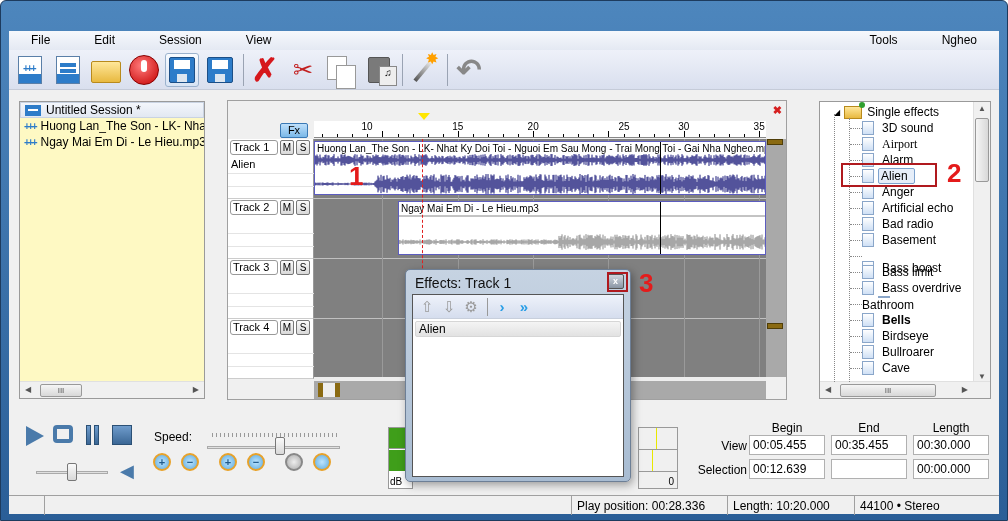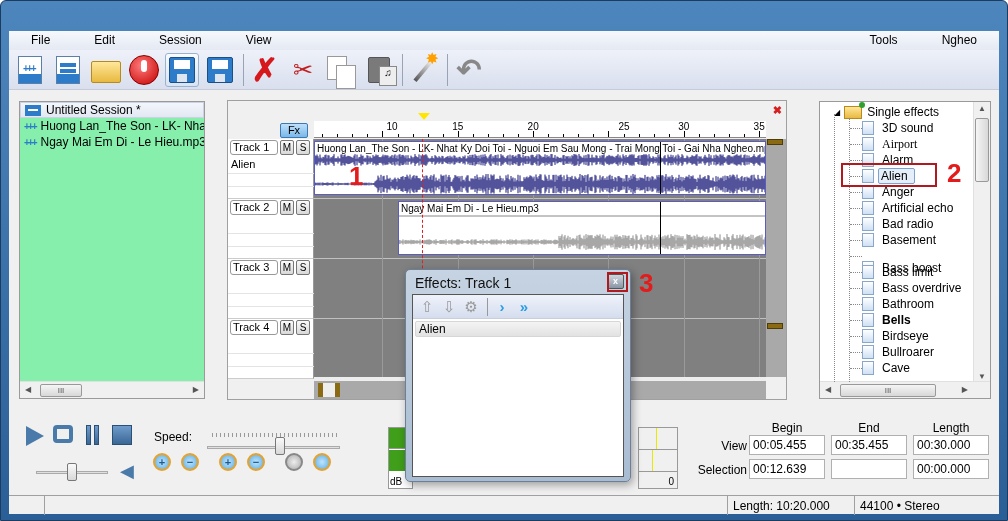--- a/index.html
+++ b/index.html
@@ -34,21 +34,21 @@
 .redx{color:#d6171c;font-size:32px;font-weight:bold;line-height:1}
 .scissor{color:#c21f1f;font-size:24px}
 .copy{width:20px;height:24px;background:#fff;border:1px solid #999;position:relative;left:-4px;top:-2px}
 .copy:after{content:"";position:absolute;left:8px;top:8px;width:18px;height:22px;background:#fff;border:1px solid #999}
 .paste{width:22px;height:26px;background:#7a7a7a;border:1px solid #555;border-radius:2px;position:relative}
 .paste:after{content:"♫";position:absolute;left:10px;top:8px;width:16px;height:18px;background:#eee;border:1px solid #888;font-size:10px;text-align:center}
 .wand{width:4px;height:28px;background:linear-gradient(#fff,#555);transform:rotate(40deg);position:relative}
 .wand:before{content:"✸";position:absolute;top:-10px;left:-6px;color:#ffa000;font-size:16px;transform:rotate(-40deg)}
 .undo{font-size:30px;color:#888;font-weight:bold}
 
-.session{position:absolute;left:10px;top:70px;width:186px;height:298px;background:#86efac;border:1px solid #9a9a9a}
+.session{position:absolute;left:10px;top:70px;width:186px;height:298px;background:#fef9c3;border:1px solid #9a9a9a}
 .sitem{height:16px;display:flex;align-items:center;padding-left:4px;font-size:12px;white-space:nowrap;overflow:hidden}
 .sitem.sel{background:linear-gradient(#f3f6fb,#e2e8f2);border:1px solid #c9d3e2}
 .sico{width:16px;height:11px;margin-right:5px;position:relative}
 .sico.sess{background:#2d7cc9}
 .sico.sess:after{content:"";position:absolute;left:3px;top:4px;width:10px;height:2px;background:#fff}
 .sico.audio{color:#2d7cc9;font-size:10px;font-weight:bold;letter-spacing:-2px;line-height:11px}
 .hscroll{position:absolute;left:0;bottom:0;width:100%;height:17px;background:#f0f0f0;border-top:1px solid #e0e0e0}
 .harrow{position:absolute;top:3px;font-size:8px;color:#555}
 .hthumb{position:absolute;top:2px;height:13px;background:linear-gradient(#f5f5f5,#d8d8d8);border:1px solid #999;border-radius:2px;font-size:8px;text-align:center;color:#555;line-height:11px}
 
@@ -229,21 +229,21 @@
           <div class="rtick" style="left: 309.545px; height: 3px;"></div>
           <div class="rtick" style="left: 324.611px; height: 3px;"></div>
           <div class="rtick" style="left: 339.678px; height: 3px;"></div>
           <div class="rtick" style="left: 354.745px; height: 3px;"></div>
           <div class="rtick" style="left: 369.811px; height: 6px;"></div>
           <div class="rtick" style="left: 384.878px; height: 3px;"></div>
           <div class="rtick" style="left: 399.945px; height: 3px;"></div>
           <div class="rtick" style="left: 415.011px; height: 3px;"></div>
           <div class="rtick" style="left: 430.078px; height: 3px;"></div>
           <div class="rtick" style="left: 445.145px; height: 6px;"></div>
-          <span class="rlabel" style="left: 78px;">10</span>
+          <span class="rlabel" style="left: 53px;">10</span>
           <span class="rlabel" style="left: 143.811px;">15</span>
           <span class="rlabel" style="left: 219.145px;">20</span>
           <span class="rlabel" style="left: 310px;">25</span>
           <span class="rlabel" style="left: 369.811px;">30</span>
           <span class="rlabel" style="left: 445.145px;">35</span>
         </div>
       <div class="tracks" id="tracks">
           <div class="track" style="top: 0px;">
             <div class="thead">
               <div class="tname">Track 1</div>
@@ -1680,21 +1680,21 @@
         <div class="eitem" style="top: 162px; left: 42px;">
           <span class="eico"></span>
           <span style="">Bass limit</span>
         </div>
         <div class="dots-h" style="left: 30px; top: 186px;"></div>
         <div class="eitem" style="top: 178px; left: 42px;">
           <span class="eico"></span>
           <span style="">Bass overdrive</span>
         </div>
         <div class="dots-h" style="left: 30px; top: 202px;"></div>
-        <div class="eitem" style="top: 194px; left: 42px;">
+        <div class="eitem" style="top: 194px; left: 42px; flex-direction: column;">
           <span class="eico"></span>
           <span style="">Bathroom</span>
         </div>
         <div class="dots-h" style="left: 30px; top: 218px;"></div>
         <div class="eitem" style="top: 210px; left: 42px; font-weight: bold;">
           <span class="eico"></span>
           <span style="">Bells</span>
         </div>
         <div class="dots-h" style="left: 30px; top: 234px;"></div>
         <div class="eitem" style="top: 226px; left: 42px;">
@@ -1756,20 +1756,21 @@
         <div class="sp-in" style="left:234px;top:26px">00:30.000</div>
         <span class="sp-l" style="left:0;width:68px;top:54px">Selection</span>
         <div class="sp-in" style="left:70px;top:50px">00:12.639</div>
         <div class="sp-in" style="left:152px;top:50px"></div>
         <div class="sp-in" style="left:234px;top:50px">00:00.000</div>
       </div>
     </div>
 
     <div class="status">
       <div class="st-cell" style="left:35px;width:0;padding:0"></div>
+      <div class="st-cell" style="left:562px">Play position: 00:28.336</div>
       <div class="st-cell" style="left:718px">Length: 10:20.000</div>
       <div class="st-cell" style="left:845px">44100 • Stereo</div>
     </div>
   </div>
 
   <span class="numlabel" style="left:348px;top:160px">1</span>
   <div class="redbox" style="left:840px;top:162px;width:96px;height:24px"></div>
   <span class="numlabel" style="left:946px;top:157px">2</span>
 
   <div class="dialog">

